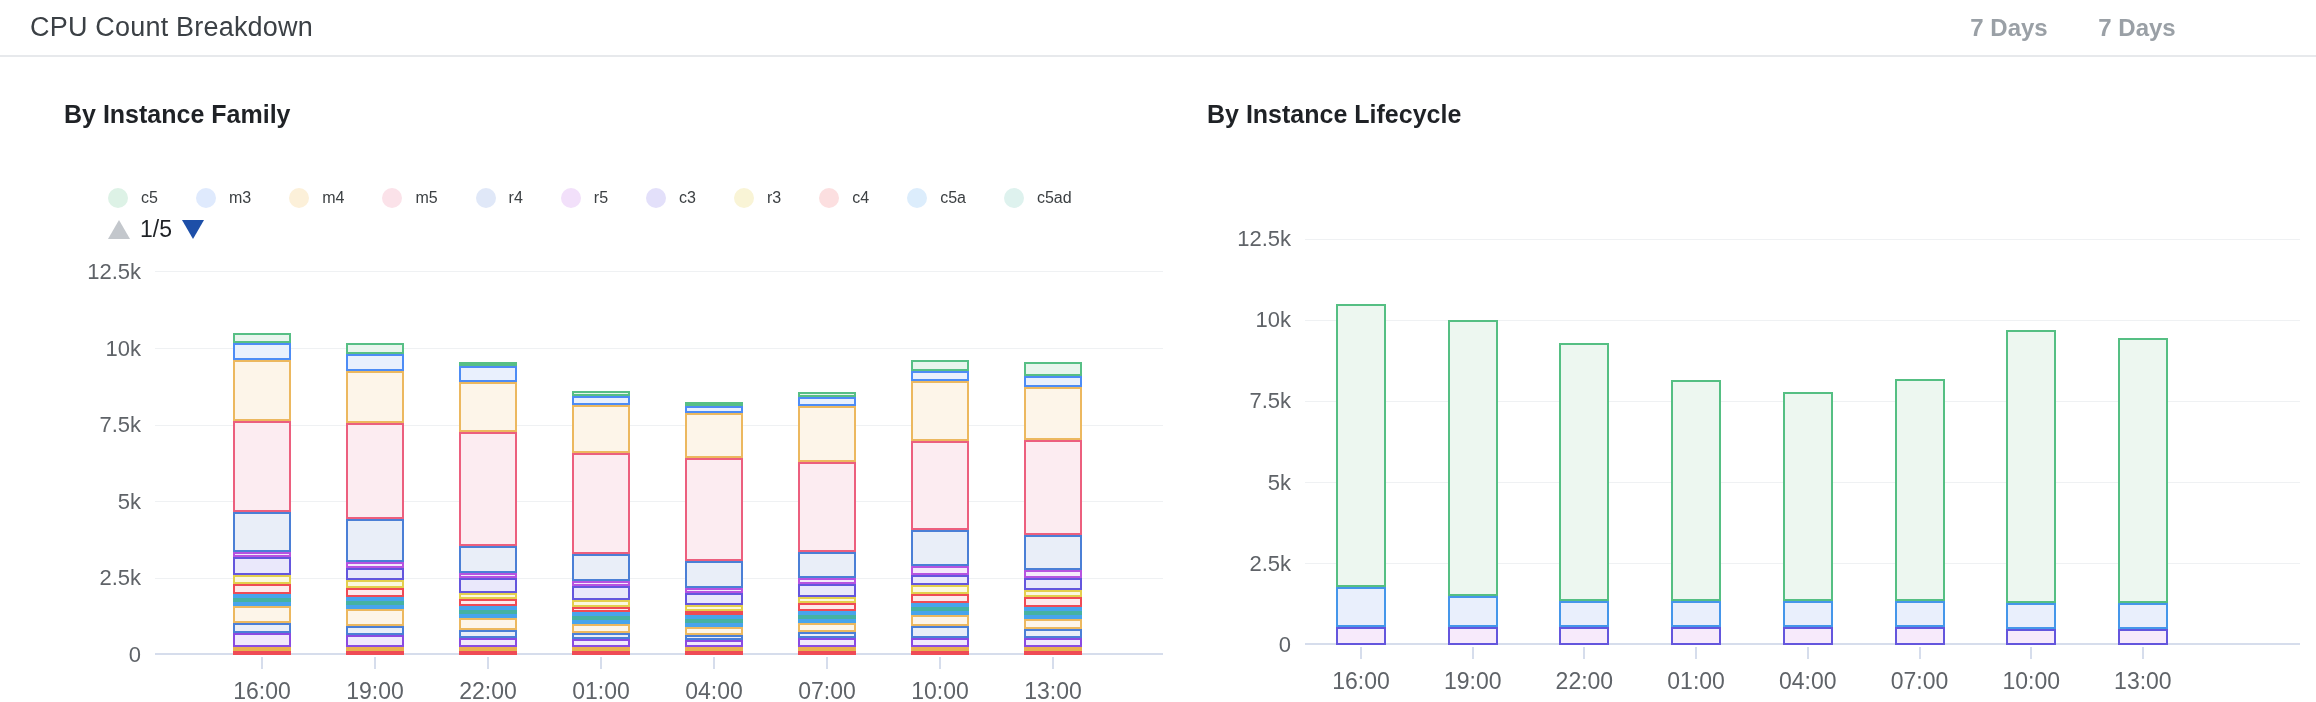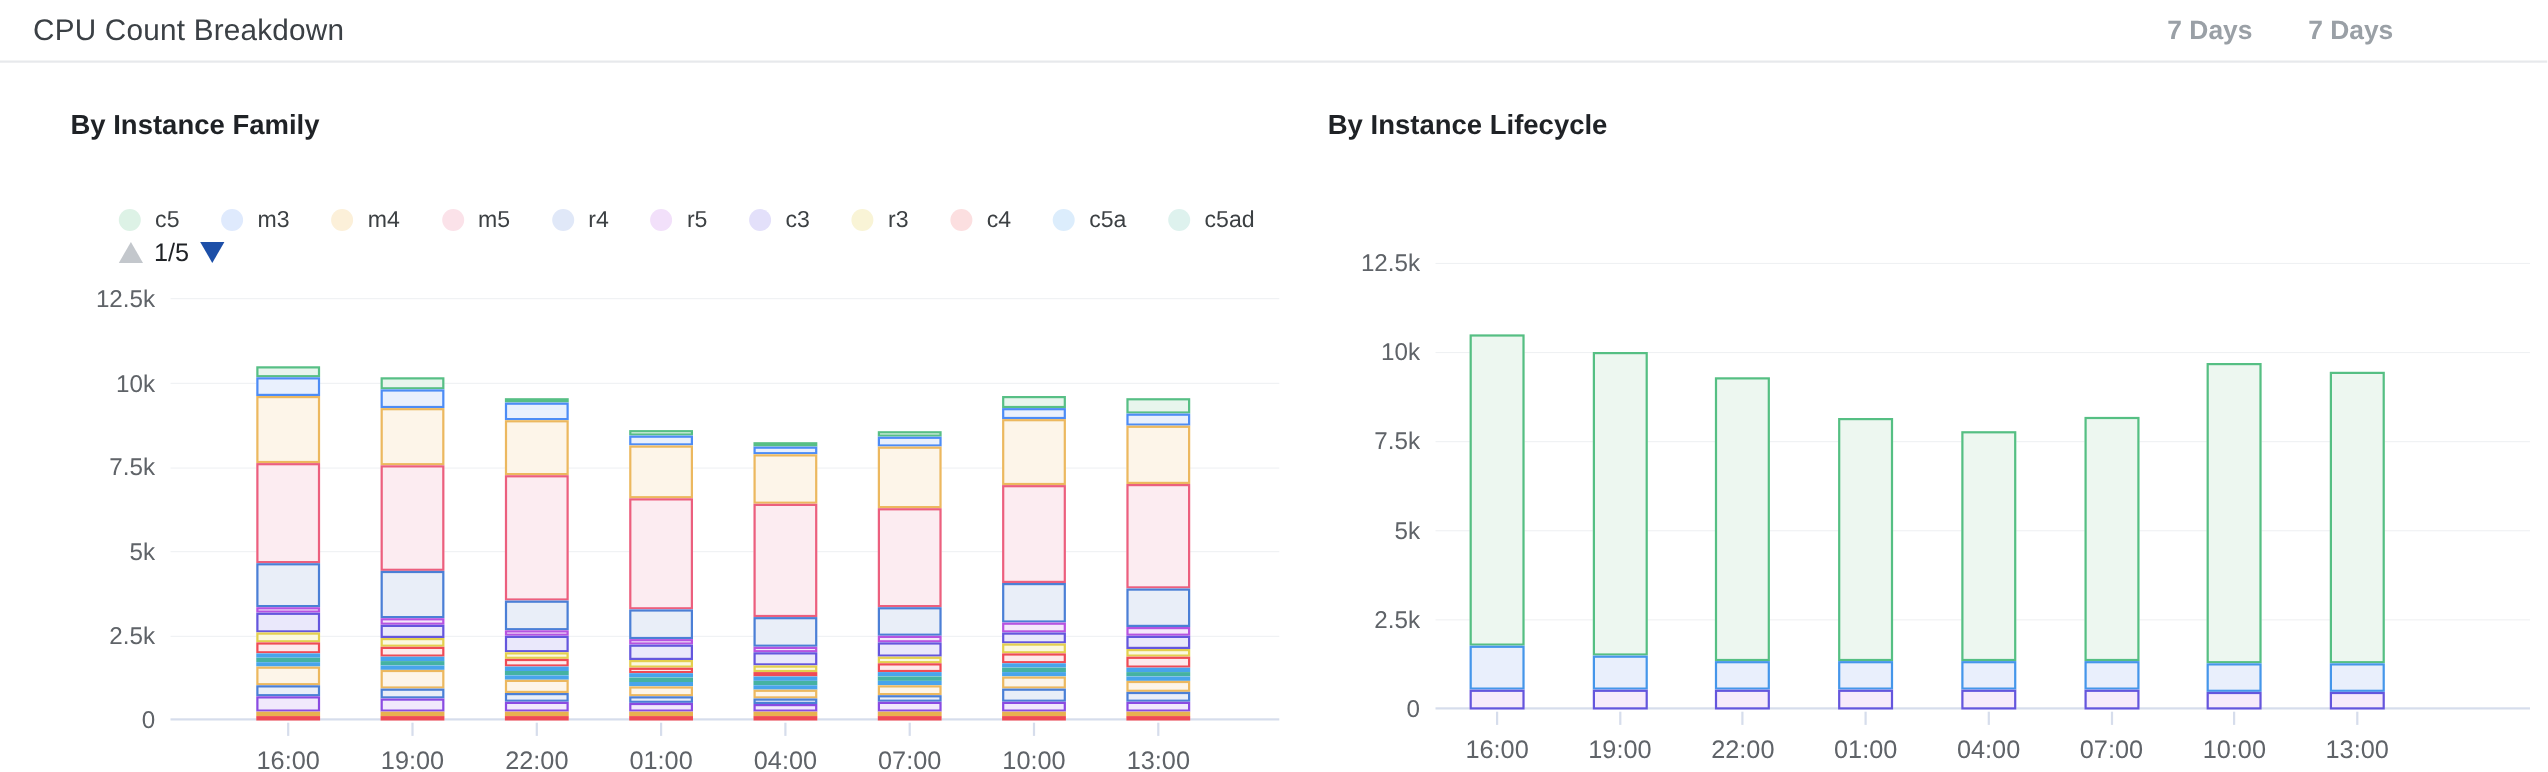--- a/index.html
+++ b/index.html
@@ -16,21 +16,21 @@
        justify-content:center;font-size:24px;font-weight:700;color:#9aa0a6;cursor:pointer;}
   .tab.active{color:#4285f4;}
   .tab.active .tab-underline{position:absolute;left:0;right:0;bottom:-2px;height:5px;
        background:#4285f4;}
 
   
   .chart-title{position:absolute;top:100px;font-size:25px;font-weight:700;color:#1f2226;}
   .legend{position:absolute;top:188px;display:flex;align-items:center;}
   .legend-item{display:flex;align-items:center;margin-right:38px;cursor:pointer;}
   .legend-swatch{width:20px;height:20px;border-radius:50%;margin-right:13px;flex:0 0 auto;}
-  .legend-label{font-size:21px;color:#3c4043;white-space:nowrap;}
+  .legend-label{font-size:16px;color:#3c4043;white-space:nowrap;}
 
   .pager{position:absolute;left:108px;top:216px;display:flex;align-items:center;}
   .pager-up{width:0;height:0;border-left:11px solid transparent;border-right:11px solid transparent;
             border-bottom:19px solid #c3c7cc;cursor:pointer;}
   .pager-label{font-size:23px;color:#1f2226;margin:0 10px;}
   .pager-down{width:0;height:0;border-left:11px solid transparent;border-right:11px solid transparent;
               border-top:19px solid #1d4fa8;cursor:pointer;}
 
   .plot{position:absolute;}
   .gridline{position:absolute;left:0;right:0;height:1px;background:#eff1f3;}

